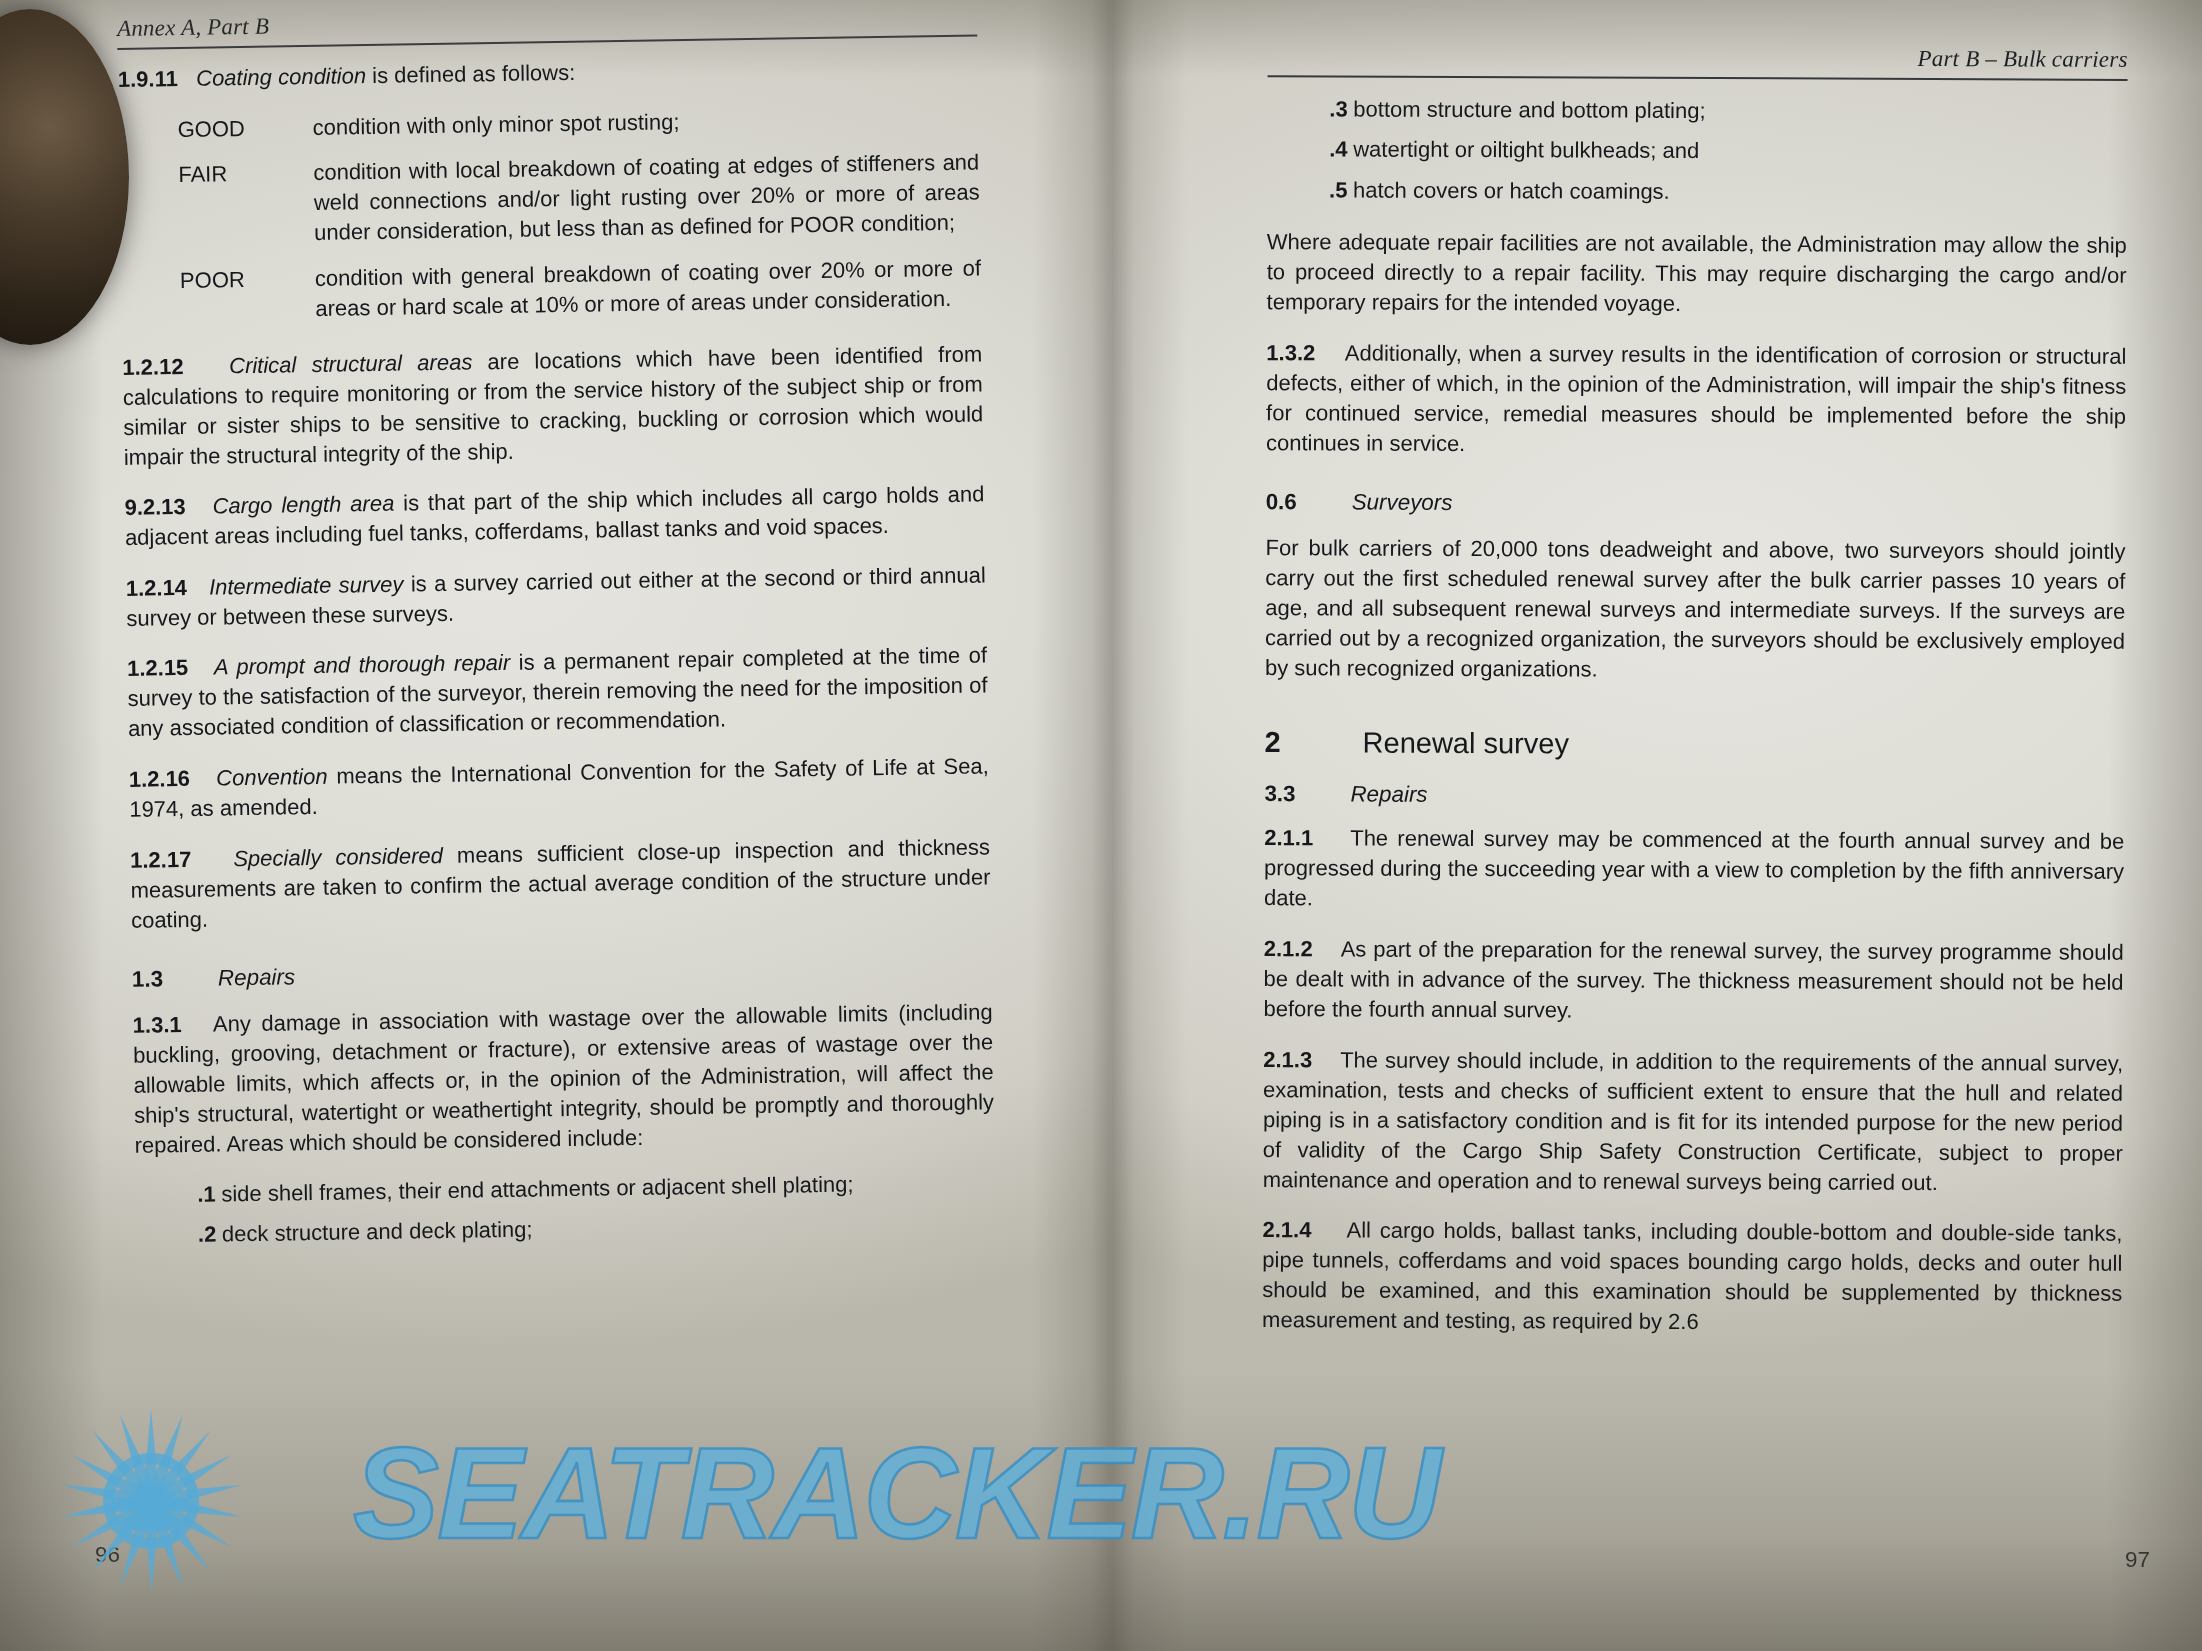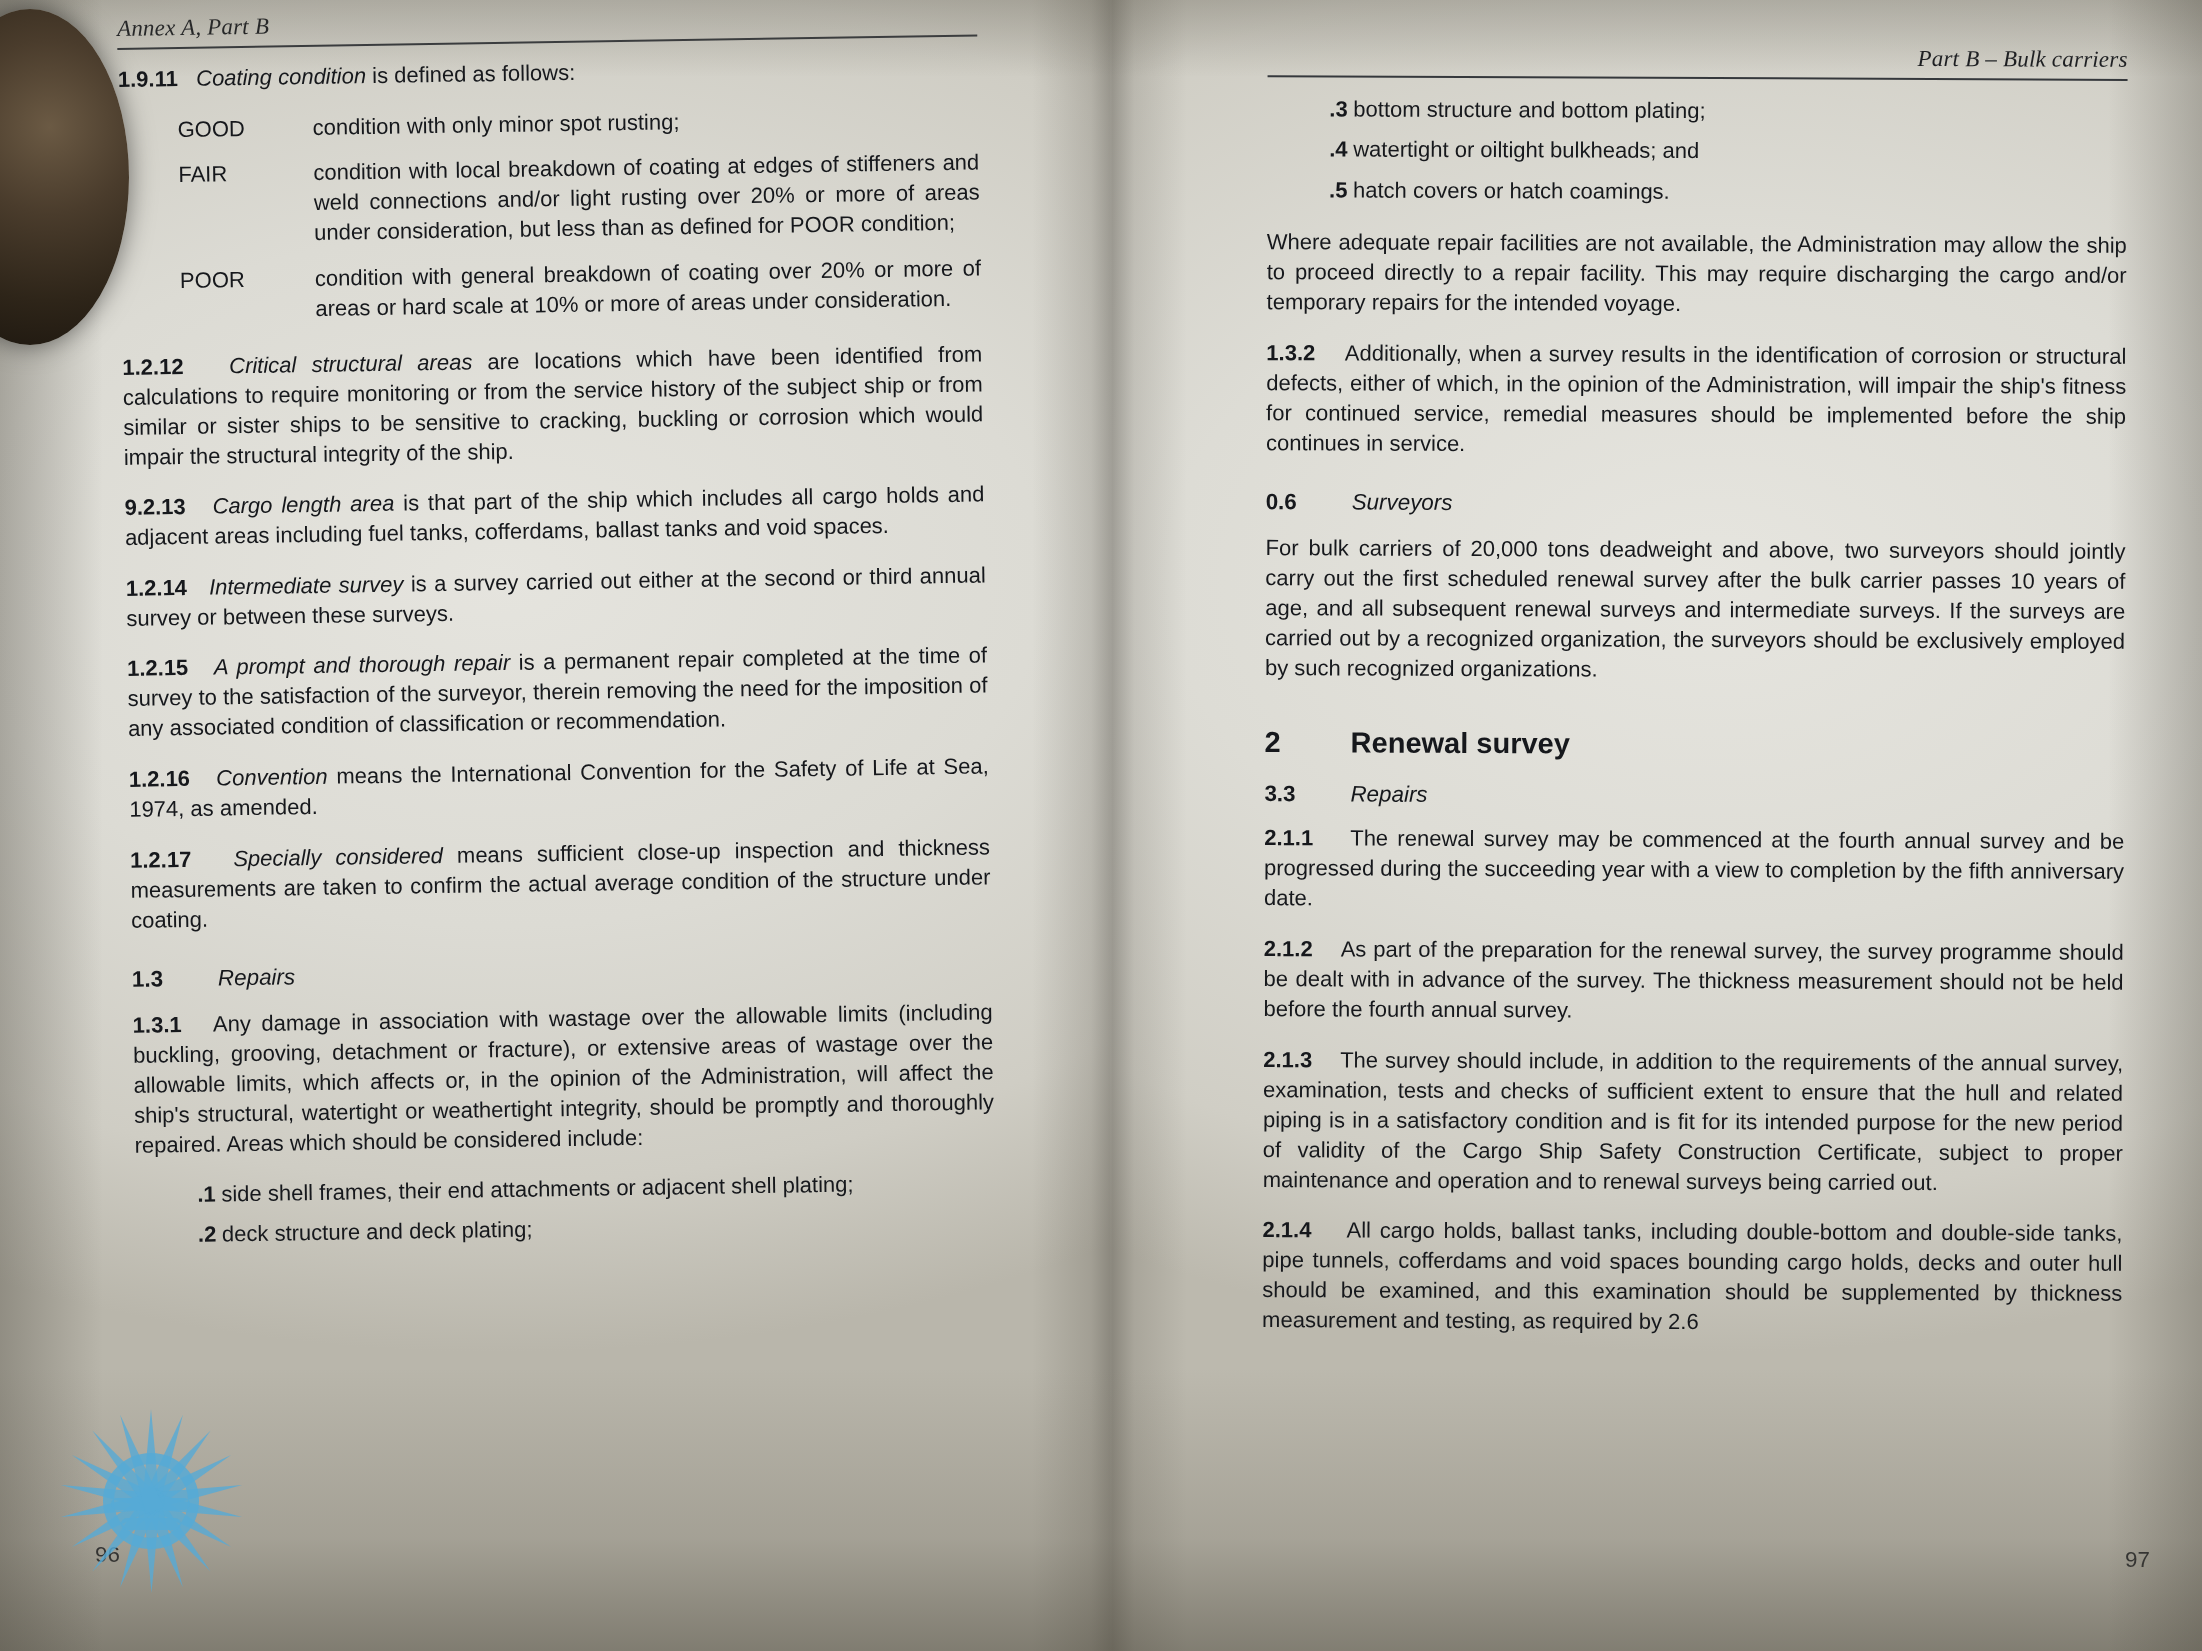--- a/index.html
+++ b/index.html
@@ -179,21 +179,21 @@
     font-weight: bold;
   }
   .sec-title {
     font-style: italic;
   }
   .sec-head.big {
     font-size: 29px;
     margin: 45px 0 22.4px 0;
   }
   .sec-head.big .sec-num { font-weight: bold; flex: 0 0 86px;}
-  .sec-head.big .sec-title { font-style: normal; font-weight: bold; }
+  .sec-head.big .sec-title { font-style: normal; font-weight: normal; margin-left: 12px; }
 
   .sub-item {
     display: flex;
     margin-bottom: 10.3px;
     font-size: 22px;
     line-height: 30px;
   }
   .sub-key {
     flex: 0 0 86px;
     font-weight: bold;
@@ -466,16 +466,17 @@
       <div class="sun-ray" style="transform: rotate(240deg) translateY(-41px);"></div>
       <div class="sun-ray" style="transform: rotate(260deg) translateY(-41px);"></div>
       <div class="sun-ray" style="transform: rotate(280deg) translateY(-41px);"></div>
       <div class="sun-ray" style="transform: rotate(300deg) translateY(-41px);"></div>
       <div class="sun-ray" style="transform: rotate(320deg) translateY(-41px);"></div>
       <div class="sun-ray" style="transform: rotate(340deg) translateY(-41px);"></div>
       <div class="sun-core"></div>
       <div class="sun-wave w1"></div>
       <div class="sun-wave w2"></div>
     </div>
+    <div class="wm-text">SEATRACKER.RU</div>
   </div>
 
 </div>
 
 
 </body></html>

